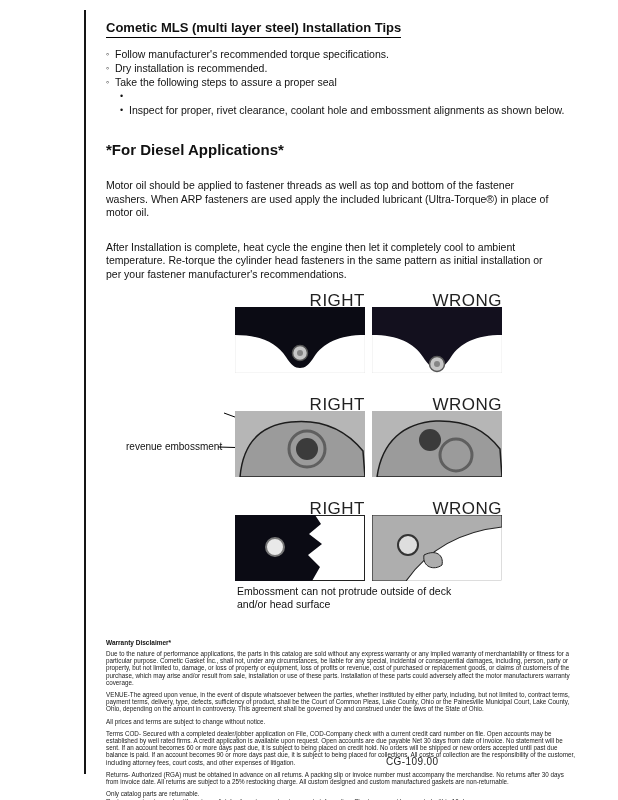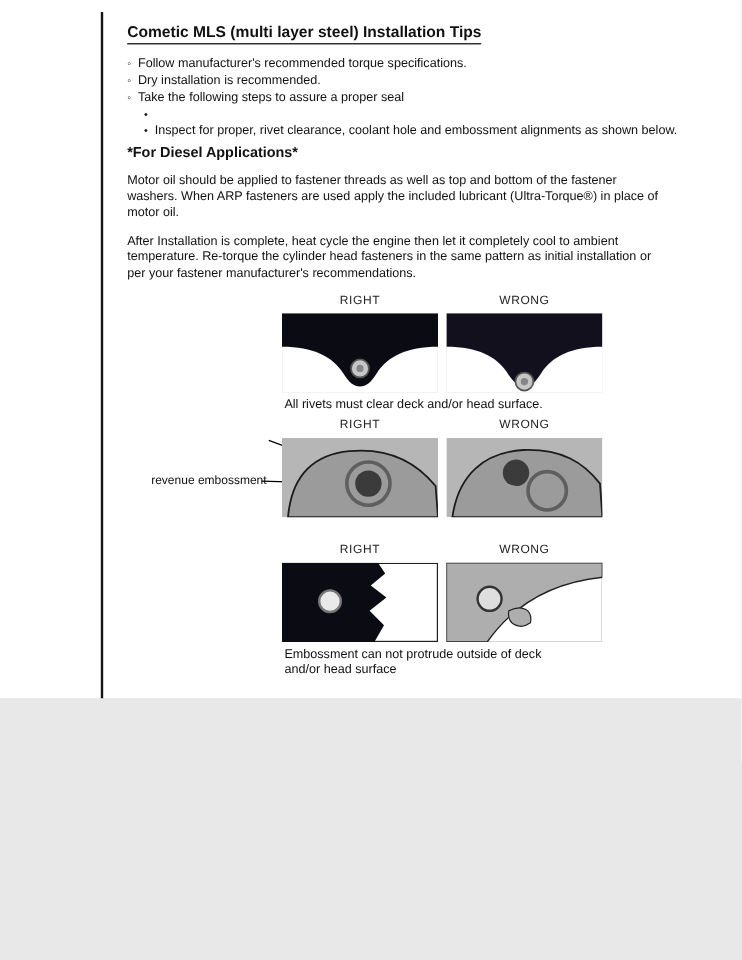--- a/index.html
+++ b/index.html
@@ -1,40 +1,40 @@
 <!DOCTYPE html>
 <html><head>
 <meta charset="utf-8">
 <style>
   * { margin:0; padding:0; box-sizing:border-box; }
   html,body { background:#e8e8e8; }
   .page {
-    position:relative; width:618px; height:582px; background:#ffffff;
+    position:relative; width:618px; height:800px; background:#ffffff;
     font-family:"Liberation Sans", sans-serif; color:#111; overflow:hidden;
     margin:0 auto;
   }
   .left-rule { position:absolute; left:84px; top:10px; width:2px; height:764px; background:#151515; }
   .content { position:absolute; left:106px; top:18px; width:472px; }
 
   .title {
     display:inline-block; font-size:13px; font-weight:bold;
     border-bottom:1.6px solid #000; padding-bottom:2px; margin-bottom:9px;
   }
   .bullets { font-size:10.5px; line-height:14px; }
   .b-row { display:flex; align-items:flex-start; }
   .b-row .ob { font-size:9px; width:9px; flex:0 0 9px; line-height:14px; }
   .b-row .fb { font-size:9px; width:9px; flex:0 0 9px; line-height:14px; }
   .b-row.sub { margin-left:14px; }
 
-  .diesel-h { font-size:12px; font-weight:bold; margin-top:4px; }
-  .para { font-size:10.5px; line-height:13.5px; margin-top:10px; width:452px; }
+  .diesel-h { font-size:15px; font-weight:bold; margin-top:24px; }
+  .para { font-size:10.5px; line-height:13.5px; margin-top:21px; width:452px; }
   .note { margin-top:11px; }
 
   .diagrams { position:relative; height:322px; margin-top:10px; }
-  .dg-h { position:absolute; width:130px; text-align:center; font-size:10px; color:#222; letter-spacing:0.5px; }
+  .dg-h { position:absolute; width:130px; text-align:right; font-size:17px; color:#222; letter-spacing:0.5px; }
   .panel { position:absolute; width:130px; height:66px; }
   .panel svg { display:block; }
   .caption { position:absolute; left:131px; font-size:10.5px; line-height:13px; white-space:pre-line; }
   .lab { position:absolute; font-size:10px; line-height:12px; }
   .ptr { position:absolute; left:0; top:100px; width:290px; height:92px; pointer-events:none; }
 
   .legal { margin-top:26px; width:470px; }
   .legal-h { font-size:6.5px; font-weight:bold; margin-bottom:4px; }
   .lp { font-size:6.3px; line-height:7.2px; margin-bottom:5px; color:#1a1a1a; }
   .lp.tight { margin-bottom:1px; }
@@ -89,21 +89,20 @@
         </svg>
       </div>
       <div class="panel" style="left:266px; top:16px;">
         <svg width="130" height="66" viewBox="0 0 130 66">
           <rect width="130" height="66" fill="#ffffff" stroke="#d8d8d8" stroke-width="0.5"></rect>
           <path d="M0,0 H130 V28 C104,28 88,36 79,50 C74,58 70,61 65,61 C60,61 56,58 51,50 C42,36 26,28 0,28 Z" fill="#13101e"></path>
           <circle cx="65" cy="57" r="7.5" fill="#c6c6c6" stroke="#555" stroke-width="1.5"></circle>
           <circle cx="65" cy="57" r="3" fill="#858585"></circle>
         </svg>
       </div>
-      <div class="caption" style="top:86px;">All rivets must clear deck and/or head surface.</div>
 
       <div class="dg-h" style="left:129px; top:104px;">RIGHT</div>
       <div class="dg-h" style="left:266px; top:104px;">WRONG</div>
       <div class="lab" style="left:20px; top:150px; width:100px;">revenue embossment</div>
       <svg class="ptr" viewBox="0 0 290 92">
         <line x1="118" y1="22" x2="194" y2="50" stroke="#000" stroke-width="1"></line>
         <line x1="112" y1="56" x2="183" y2="58" stroke="#000" stroke-width="1"></line>
       </svg>
       <div class="panel" style="left:129px; top:120px;">
         <svg width="130" height="66" viewBox="0 0 130 66">

